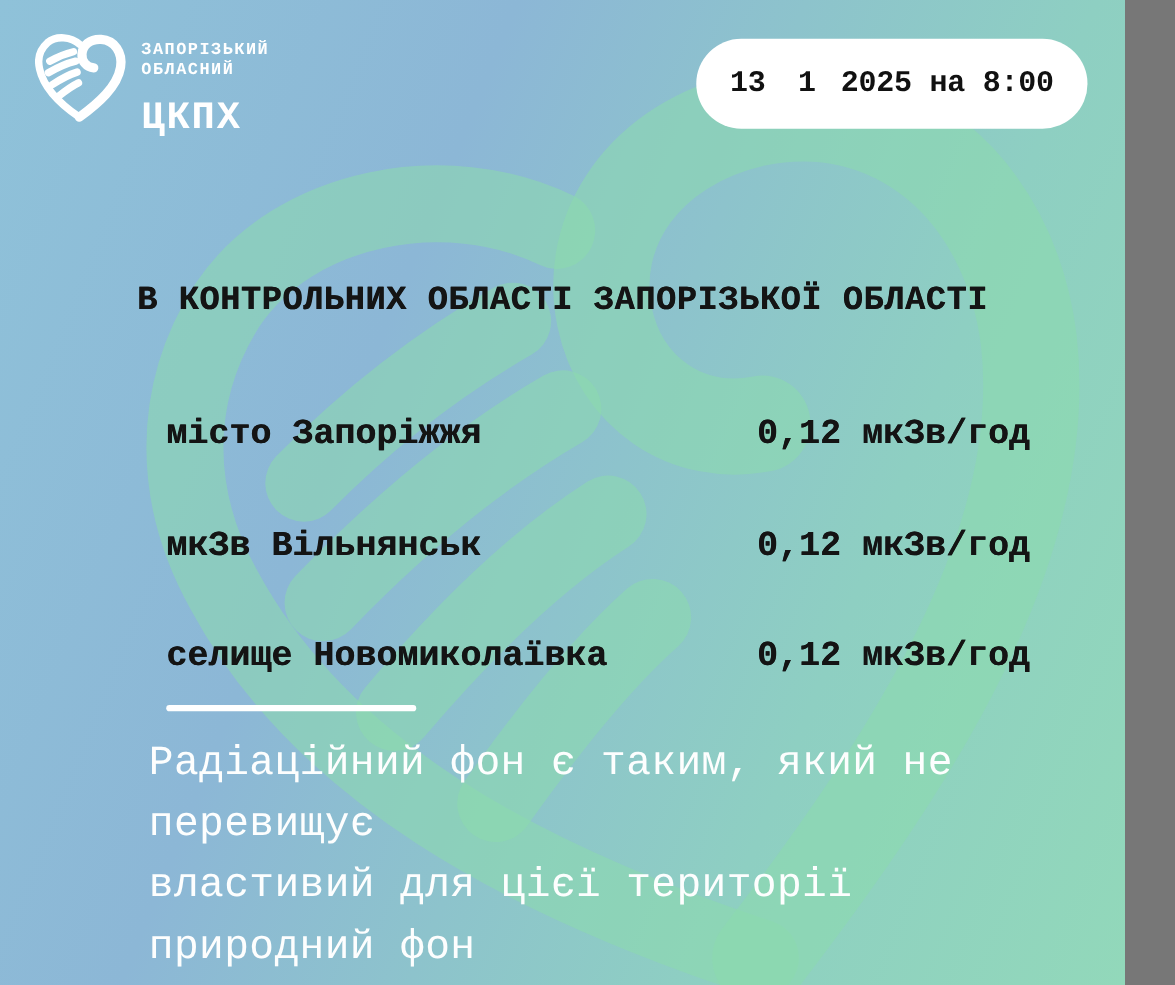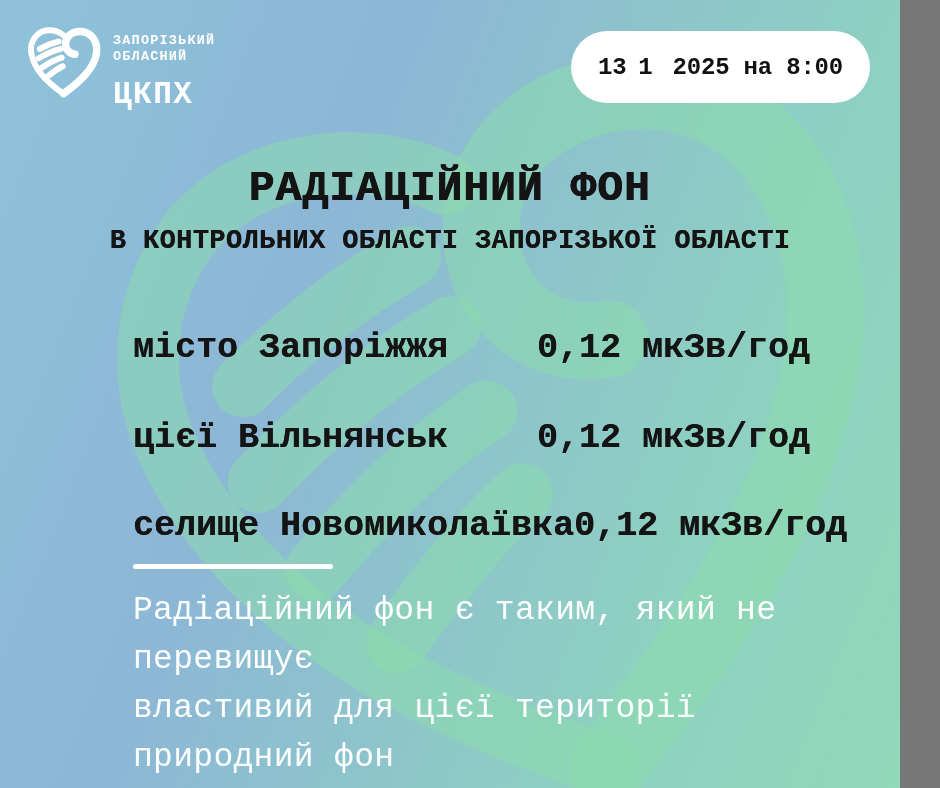--- a/index.html
+++ b/index.html
@@ -34,58 +34,58 @@
     font-size:31px;font-weight:700;letter-spacing:1.5px;margin-top:14px;
   }
   .date-badge{
     position:absolute;right:30px;top:31px;height:72px;
     background:#ffffff;border-radius:36px;
     display:flex;align-items:center;justify-content:center;
     padding:0 27px;
     color:#111111;font-weight:700;font-size:24px;letter-spacing:-0.2px;
     white-space:nowrap;
   }
-  .date-badge .day{margin-right:15px;}
+  .date-badge .day{margin-right:29px;}
   .date-badge .artifact{margin-left:-3px;}
   .date-badge .rest{margin-left:20px;}
   
   .title{
     position:absolute;left:0;right:0;top:164px;
     text-align:center;
     font-size:43px;font-weight:700;letter-spacing:1px;
     color:#141414;
     text-shadow:0.4px 0 0 #141414,-0.4px 0 0 #141414;
   }
   .subtitle{
     position:absolute;left:0;right:0;top:226px;
     text-align:center;
     font-size:27px;font-weight:700;letter-spacing:0.4px;
     color:#141414;
     text-shadow:0.3px 0 0 #141414;
   }
   
   .row{
-    position:absolute;left:133px;right:90px;
+    position:absolute;left:133px;right:76px;
     display:flex;justify-content:space-between;align-items:baseline;
-    font-size:35px;font-weight:700;line-height:42px;
+    font-size:28px;font-weight:700;line-height:42px;
     color:#141414;
     text-shadow:0.3px 0 0 #141414;
     white-space:nowrap;
   }
   .row-0{top:327px;}
   .row-1{top:417px;}
   .row-2{top:505px;}
   
   .divider{
     position:absolute;left:133px;top:564px;
     width:200px;height:5px;border-radius:3px;
     background:#ffffff;
   }
   .note{
-    position:absolute;left:133px;right:60px;top:586px;
+    position:absolute;left:119px;right:60px;top:586px;
     color:#fdfefe;
     font-size:33px;font-weight:400;letter-spacing:0.3px;line-height:49px;
   }
   .hidden-defs{position:absolute;width:0;height:0;overflow:hidden;}
 </style>
 </head>
 <body>
 
 <svg class="hidden-defs" aria-hidden="true">
   <symbol id="cvph-logo" viewBox="0 0 100 100">
@@ -116,29 +116,28 @@
       <div class="big">ЦКПХ</div>
     </div>
   </div>
 
   <div class="date-badge">
     <span class="day">13</span>
     <span class="artifact">1</span>
     <span class="rest">2025 на 8:00</span>
   </div>
 
-  <div class="title">РАДІАЦІЙНИЙ ФОН</div>
   <div class="subtitle">В КОНТРОЛЬНИХ ОБЛАСТІ ЗАПОРІЗЬКОЇ ОБЛАСТІ</div>
 
   <div class="row row-0">
     <span>місто Запоріжжя</span>
     <span>0,12 мкЗв/год</span>
   </div>
   <div class="row row-1">
-    <span>цієї Вільнянськ</span>
+    <span>мкЗв Вільнянськ</span>
     <span>0,12 мкЗв/год</span>
   </div>
   <div class="row row-2">
     <span>селище Новомиколаївка</span>
     <span>0,12 мкЗв/год</span>
   </div>
 
   <div class="divider"></div>
   <div class="note">
     <div>Радіаційний фон є таким, який не перевищує</div>

